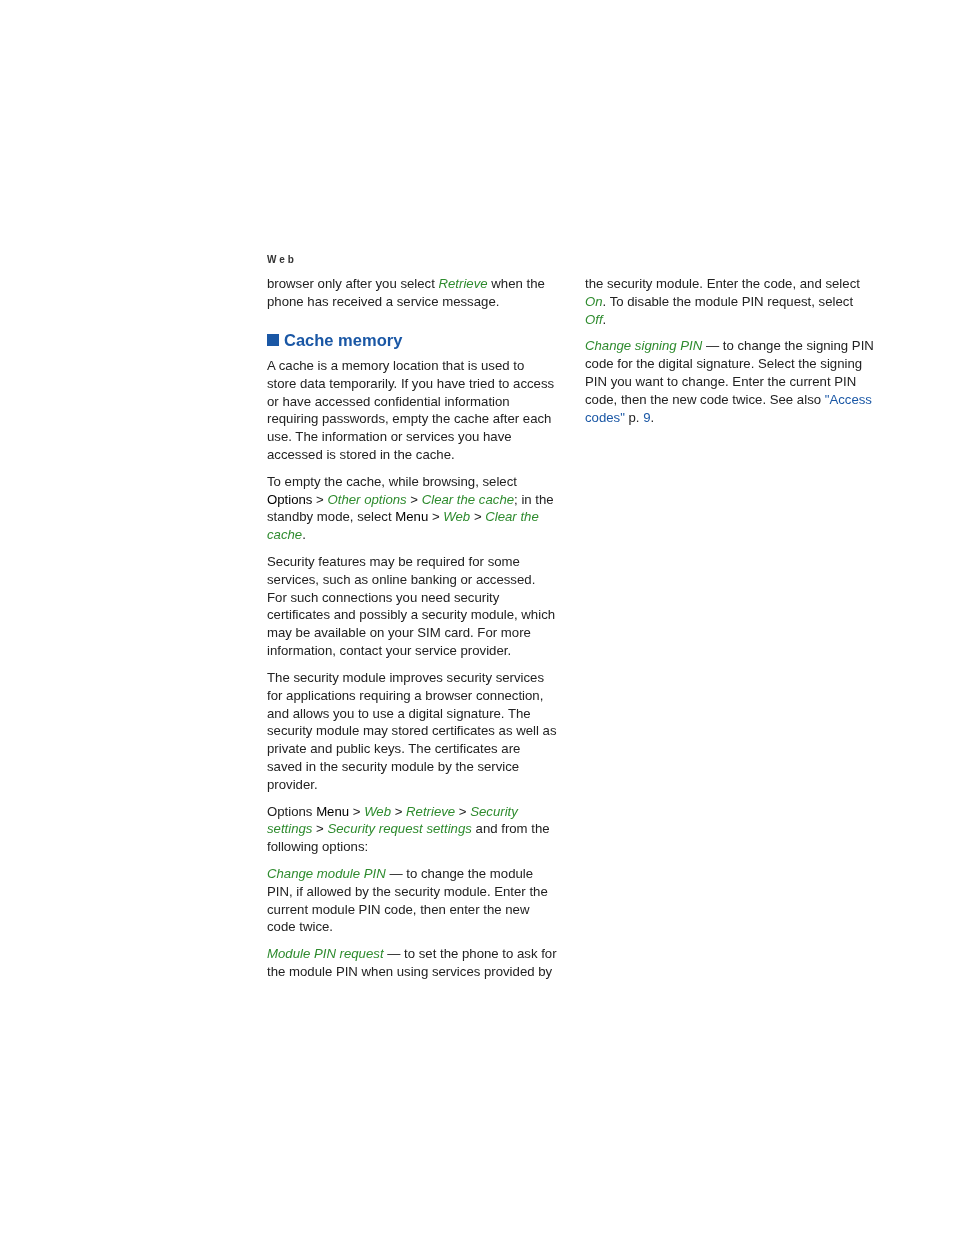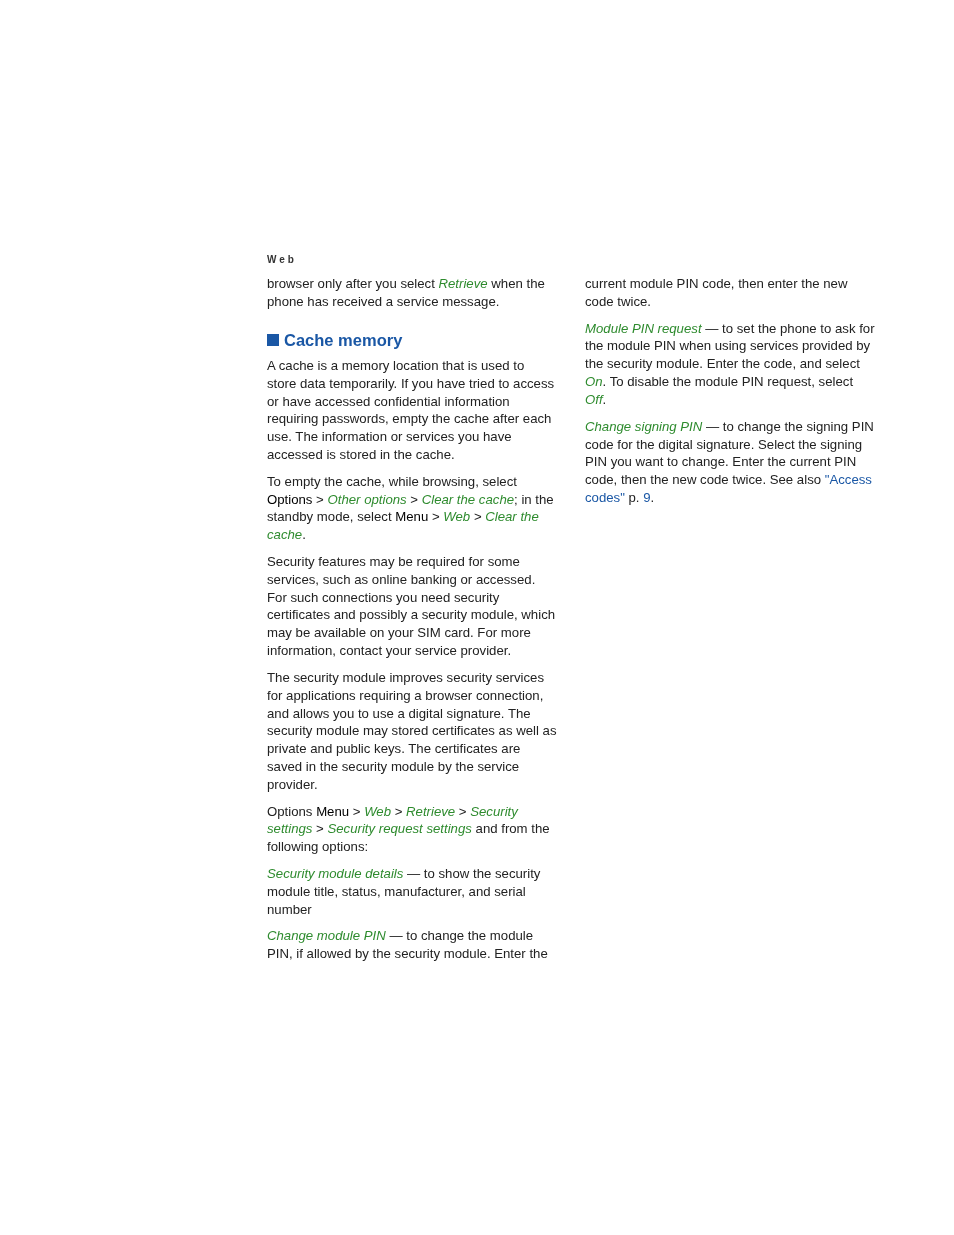--- a/index.html
+++ b/index.html
@@ -92,23 +92,20 @@
 
     <p>Security features may be required for some services, such as online banking or accessed. For such connections you need security certificates and possibly a security module, which may be available on your SIM card. For more information, contact your service provider.</p>
 
 
     <p>The security module improves security services for applications requiring a browser connection, and allows you to use a digital signature. The security module may stored certificates as well as private and public keys. The certificates are saved in the security module by the service provider.</p>
 
     <p>
       <span>Options </span><span class="ui-bold">Menu</span><span> &gt; </span><span class="ui-ital">Web</span><span> &gt; </span><span class="ui-ital">Retrieve</span><span> &gt; </span><span class="ui-ital">Security settings</span><span> &gt; </span><span class="ui-ital">Security request settings</span><span> and from the following options:</span>
     </p>
 
-    <p>
-      <span class="ui-ital">Security module details</span><span> — to show the security module title, status, manufacturer, and serial number</span>
-    </p>
 
     <p>
       <span class="ui-ital">Change module PIN</span><span> — to change the module PIN, if allowed by the security module. Enter the current module PIN code, then enter the new code twice.</span>
     </p>
 
     <p>
       <span class="ui-ital">Module PIN request</span><span> — to set the phone to ask for the module PIN when using services provided by the security module. Enter the code, and select </span><span class="ui-ital">On</span><span>. To disable the module PIN request, select </span><span class="ui-ital">Off</span><span>.</span>
     </p>
 
     <p>

